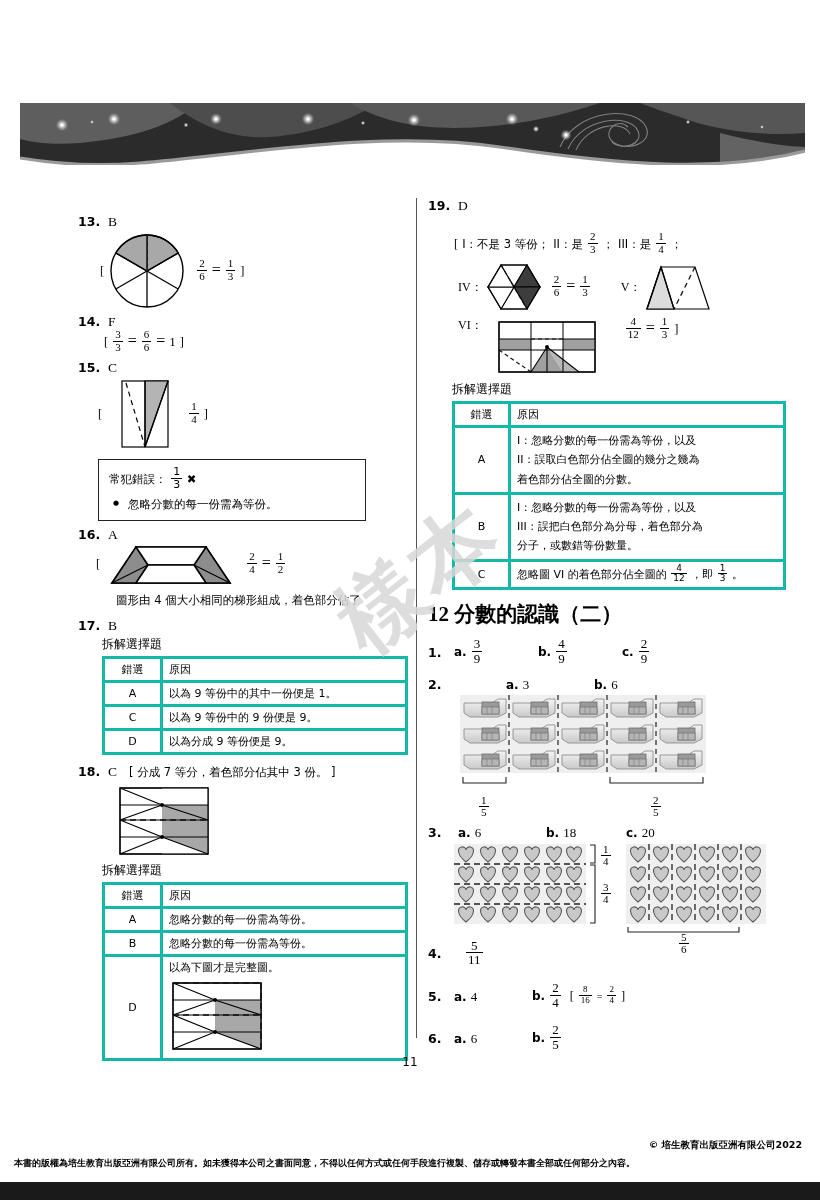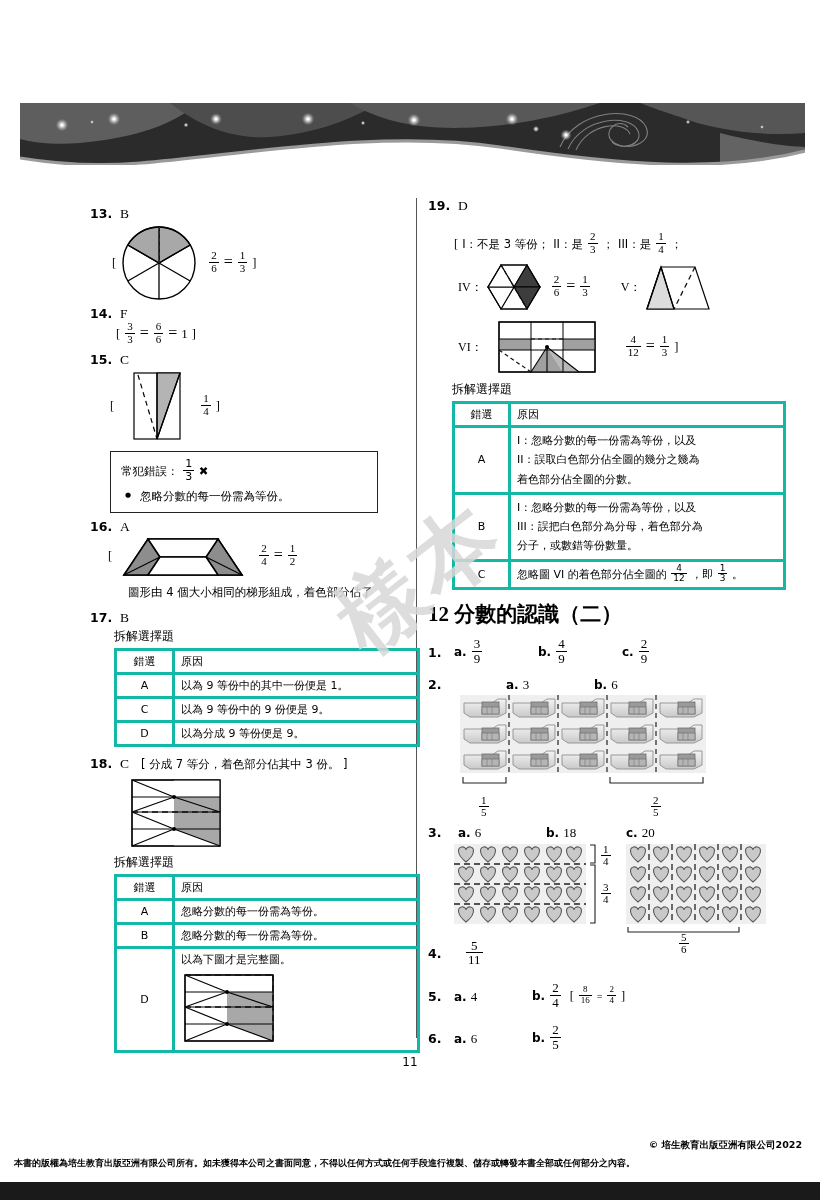--- a/index.html
+++ b/index.html
@@ -20,21 +20,21 @@
   
   .watermark {
     position:absolute; left:330px; top:520px;
     font-size:86px; font-weight:700; color:#d8d8d8;
     transform: rotate(-38deg); letter-spacing:4px;
     font-family:"DejaVu Sans","Liberation Sans",sans-serif;
     pointer-events:none; z-index:5; opacity:.85;
   }
 
   
-  .col-left  { position:absolute; left:78px;  top:204px; width:330px;margin-left:12px; }
+  .col-left  { position:absolute; left:78px;  top:212px; width:330px; }
   .col-right { position:absolute; left:428px; top:196px; width:358px; }
   .divider { position:absolute; left:416px; top:198px; width:1px; height:840px; background:#555; }
 
   
   .qitem { position:relative; margin-bottom:2px; }
   .qnum { font-family:"DejaVu Sans","Liberation Sans",sans-serif; font-weight:700; font-size:12.5px; display:inline-block; width:26px; }
   .qans { font-size:13.5px; display:inline-block; }
   .brk  { font-size:12.5px; }
 
   .cn { font-family:"DejaVu Sans","Liberation Sans",sans-serif; font-size:11.5px; }
@@ -416,21 +416,21 @@
         <svg class="svgfig" width="74" height="56" viewBox="0 0 74 56">
           <polygon points="6,50 68,50 54,8 20,8" fill="#fff" stroke="#000" stroke-width="1.2"></polygon>
           <polygon points="6,50 20,8 33,50" fill="#dcdcdc" stroke="#000" stroke-width="1.2"></polygon>
           <line x1="6" y1="50" x2="20" y2="8" stroke="#000" stroke-width="1.2"></line>
           <line x1="20" y1="8" x2="33" y2="50" stroke="#000" stroke-width="1.2"></line>
           <line x1="54" y1="8" x2="33" y2="50" stroke="#111" stroke-width="1.3" stroke-dasharray="5,4"></line>
         </svg>
       </div>
 
       
-      <div class="row" style="margin-left:30px;margin-top:2px;align-items:center;gap:12px;">
+      <div class="row" style="margin-left:30px;margin-top:2px;align-items:flex-start;gap:12px;">
         <span class="val" style="font-size:12px;">VI：</span>
         <svg class="svgfig" width="112" height="60" viewBox="0 0 112 60">
           <rect x="4" y="5" width="96" height="50" fill="#fff" stroke="#000" stroke-width="1.2"></rect>
           <rect x="4" y="22" width="32" height="11" fill="#a0a0a0"></rect>
           <rect x="68" y="22" width="32" height="11" fill="#a0a0a0"></rect>
           <polygon points="36,55 52,30 68,55" fill="#a0a0a0"></polygon>
           <polygon points="68,55 52,30 84,55" fill="#b8b8b8"></polygon>
           <rect x="4" y="5" width="96" height="50" fill="none" stroke="#000" stroke-width="1.2"></rect>
           <line x1="4" y1="22" x2="100" y2="22" stroke="#000" stroke-width="1"></line>
           <line x1="4" y1="33" x2="100" y2="33" stroke="#000" stroke-width="1"></line>

